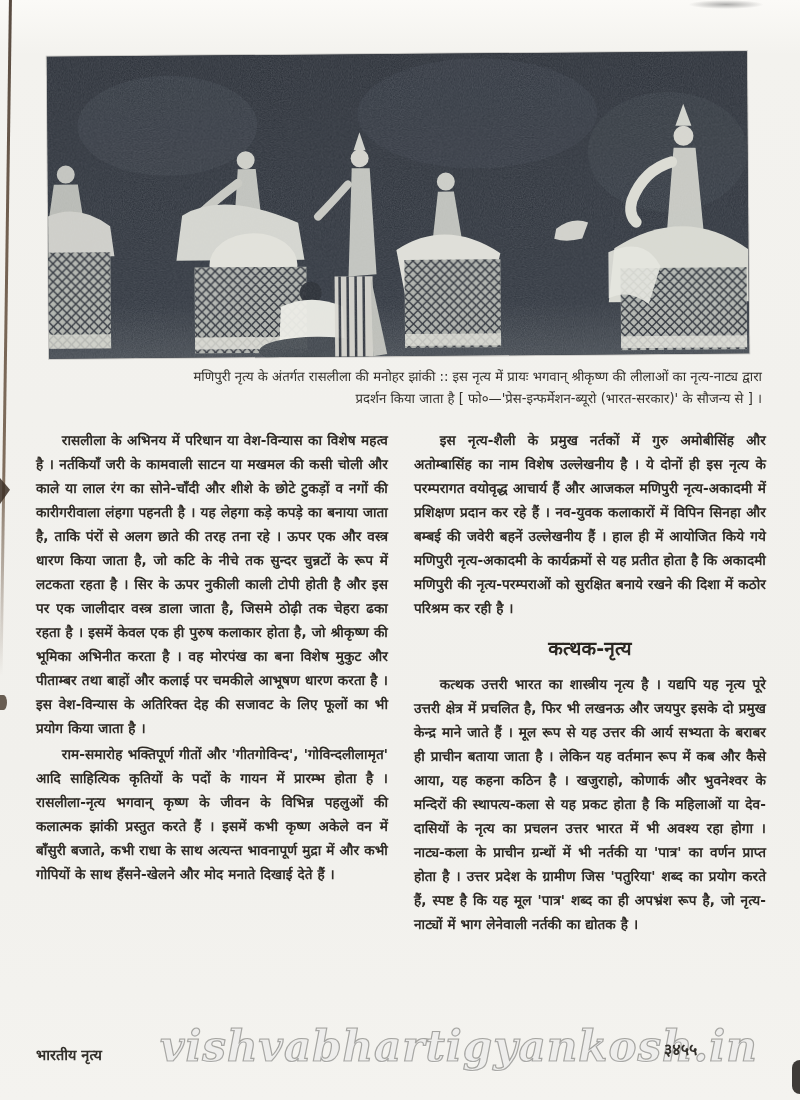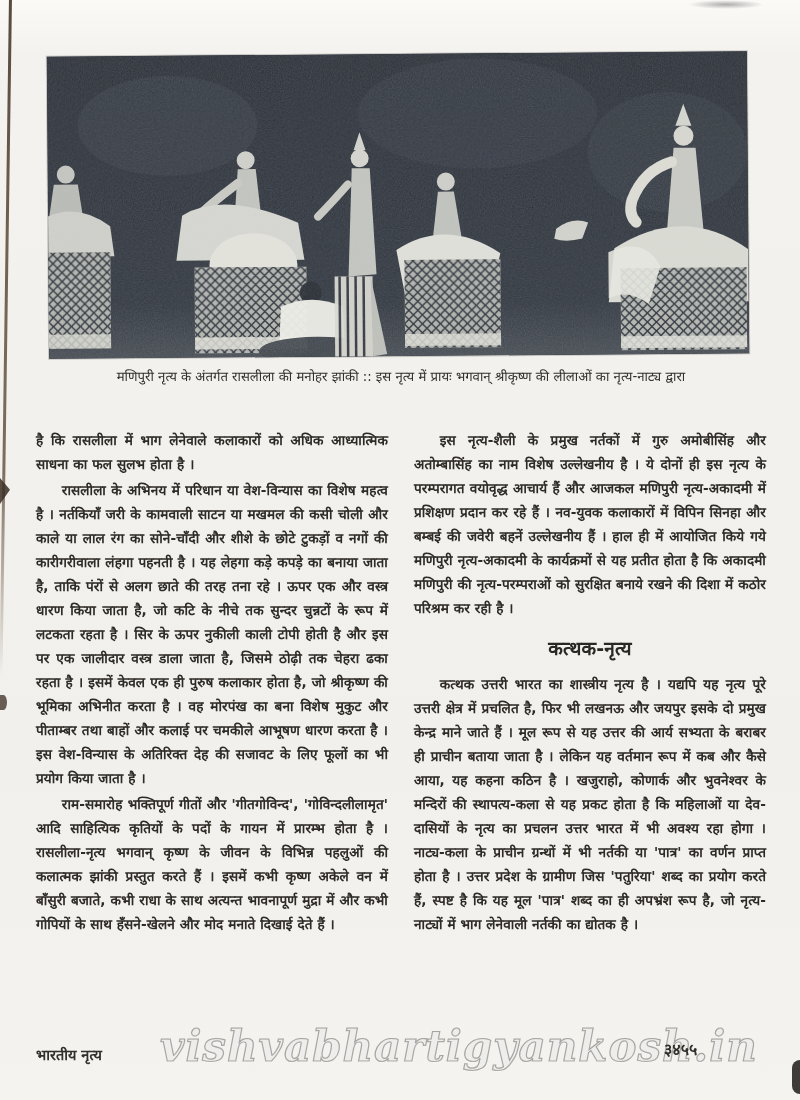--- a/index.html
+++ b/index.html
@@ -40,21 +40,21 @@
   .photo-wrap{
     position:absolute;left:48px;top:54px;width:700px;height:302px;
     transform:rotate(-0.45deg);
     box-shadow:0 0 0 1px rgba(60,60,60,.25);
     overflow:hidden;background:#262b33;
   }
   .photo-wrap svg{display:block;}
   
   .caption{
     position:absolute;left:40px;top:366px;width:722px;
-    text-align:center;font-size:13.2px;line-height:22px;
+    text-align:right;font-size:13.2px;line-height:22px;
     color:#33302b;font-weight:500;
   }
   
   .columns{
     position:absolute;left:36px;top:428px;width:730px;
     display:flex;gap:26px;
   }
   .col{width:352px;font-size:13.6px;line-height:24px;text-align:justify;
     color:#2e2a25;font-weight:600;letter-spacing:.1px;}
   .col p{margin:0 0 2px 0;}
@@ -172,25 +172,25 @@
         <rect x="572" y="284" width="126" height="12" fill="#e6e6dd" opacity="0.85"></rect>
         <path d="M560 200 Q596 184 612 214 L600 252 Q580 236 560 246 Z" fill="#eeeee5" opacity="0.9"></path>
       </g>
 
       <rect width="700" height="302" filter="url(#grain)"></rect>
     </svg>
   </div>
 
   <div class="caption">
     <div>मणिपुरी नृत्य के अंतर्गत रासलीला की मनोहर झांकी :: इस नृत्य में प्रायः भगवान् श्रीकृष्ण की लीलाओं का नृत्य-नाट्य द्वारा</div>
+    <div>प्रदर्शन किया जाता है [ फो०—'प्रेस-इन्फर्मेशन-ब्यूरो (भारत-सरकार)' के सौजन्य से ] ।</div>
   </div>
 
   <div class="columns">
     <div class="col">
-      <p>है कि रासलीला में भाग लेनेवाले कलाकारों को अधिक आध्यात्मिक साधना का फल सुलभ होता है ।</p>
       <p class="indent">रासलीला के अभिनय में परिधान या वेश-विन्यास का विशेष महत्व है । नर्तकियाँ जरी के कामवाली साटन या मखमल की कसी चोली और काले या लाल रंग का सोने-चाँदी और शीशे के छोटे टुकड़ों व नगों की कारीगरीवाला लंहगा पहनती है । यह लेहगा कड़े कपड़े का बनाया जाता है, ताकि पंरों से अलग छाते की तरह तना रहे । ऊपर एक और वस्त्र धारण किया जाता है, जो कटि के नीचे तक सुन्दर चुन्नटों के रूप में लटकता रहता है । सिर के ऊपर नुकीली काली टोपी होती है और इस पर एक जालीदार वस्त्र डाला जाता है, जिसमे ठोढ़ी तक चेहरा ढका रहता है । इसमें केवल एक ही पुरुष कलाकार होता है, जो श्रीकृष्ण की भूमिका अभिनीत करता है । वह मोरपंख का बना विशेष मुकुट और पीताम्बर तथा बाहों और कलाई पर चमकीले आभूषण धारण करता है । इस वेश-विन्यास के अतिरिक्त देह की सजावट के लिए फूलों का भी प्रयोग किया जाता है ।</p>
       <p class="indent">राम-समारोह भक्तिपूर्ण गीतों और 'गीतगोविन्द', 'गोविन्दलीलामृत' आदि साहित्यिक कृतियों के पदों के गायन में प्रारम्भ होता है । रासलीला-नृत्य भगवान् कृष्ण के जीवन के विभिन्न पहलुओं की कलात्मक झांकी प्रस्तुत करते हैं । इसमें कभी कृष्ण अकेले वन में बाँसुरी बजाते, कभी राधा के साथ अत्यन्त भावनापूर्ण मुद्रा में और कभी गोपियों के साथ हँसने-खेलने और मोद मनाते दिखाई देते हैं ।</p>
     </div>
     <div class="col">
       <p class="indent">इस नृत्य-शैली के प्रमुख नर्तकों में गुरु अमोबीसिंह और अतोम्बासिंह का नाम विशेष उल्लेखनीय है । ये दोनों ही इस नृत्य के परम्परागत वयोवृद्ध आचार्य हैं और आजकल मणिपुरी नृत्य-अकादमी में प्रशिक्षण प्रदान कर रहे हैं । नव-युवक कलाकारों में विपिन सिनहा और बम्बई की जवेरी बहनें उल्लेखनीय हैं । हाल ही में आयोजित किये गये मणिपुरी नृत्य-अकादमी के कार्यक्रमों से यह प्रतीत होता है कि अकादमी मणिपुरी की नृत्य-परम्पराओं को सुरक्षित बनाये रखने की दिशा में कठोर परिश्रम कर रही है ।</p>
       <h3 class="section-heading">कत्थक-नृत्य</h3>
       <p class="indent">कत्थक उत्तरी भारत का शास्त्रीय नृत्य है । यद्यपि यह नृत्य पूरे उत्तरी क्षेत्र में प्रचलित है, फिर भी लखनऊ और जयपुर इसके दो प्रमुख केन्द्र माने जाते हैं । मूल रूप से यह उत्तर की आर्य सभ्यता के बराबर ही प्राचीन बताया जाता है । लेकिन यह वर्तमान रूप में कब और कैसे आया, यह कहना कठिन है । खजुराहो, कोणार्क और भुवनेश्वर के मन्दिरों की स्थापत्य-कला से यह प्रकट होता है कि महिलाओं या देव-दासियों के नृत्य का प्रचलन उत्तर भारत में भी अवश्य रहा होगा । नाट्य-कला के प्राचीन ग्रन्थों में भी नर्तकी या 'पात्र' का वर्णन प्राप्त होता है । उत्तर प्रदेश के ग्रामीण जिस 'पतुरिया' शब्द का प्रयोग करते हैं, स्पष्ट है कि यह मूल 'पात्र' शब्द का ही अपभ्रंश रूप है, जो नृत्य-नाट्यों में भाग लेनेवाली नर्तकी का द्योतक है ।</p>
     </div>
   </div>
 

